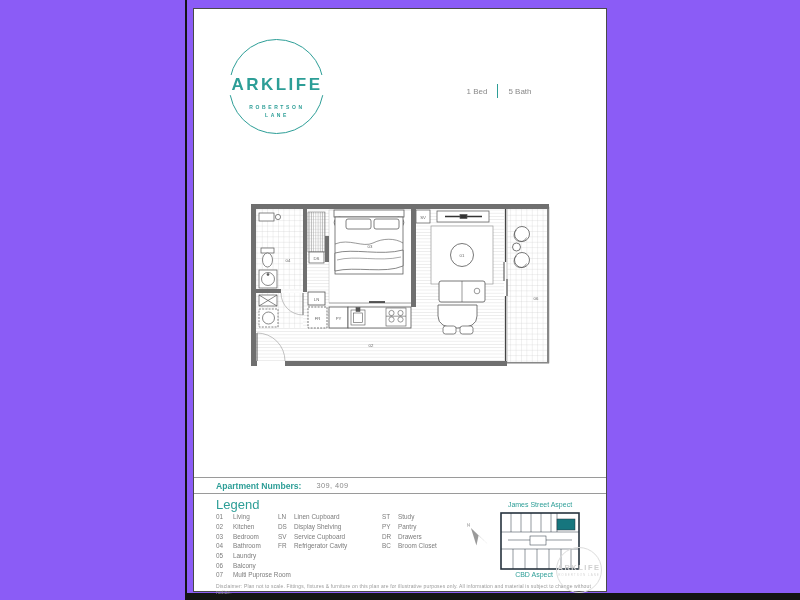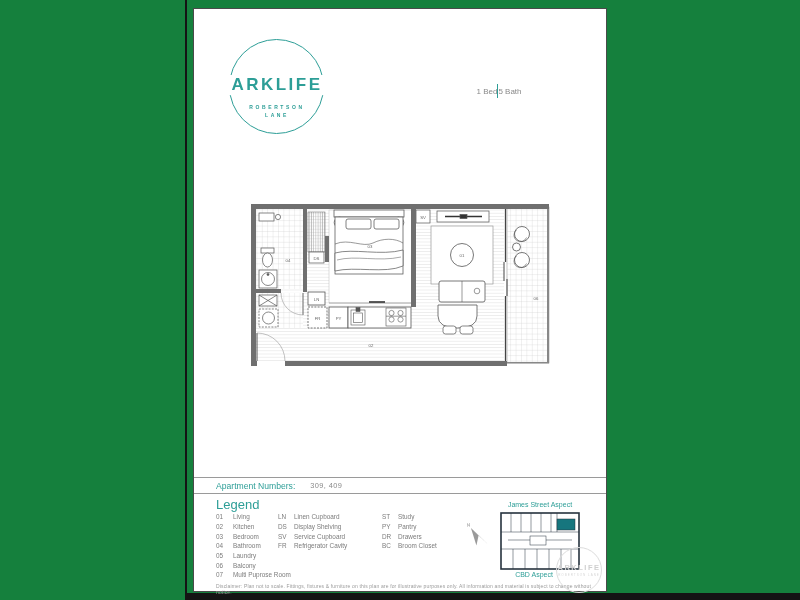--- a/index.html
+++ b/index.html
@@ -1,50 +1,50 @@
 <!DOCTYPE html>
 <html style="--accent: #2d9e97; --highlight: #16767e; --wall: #6f6f6f;"><head>
 <meta charset="utf-8">
 <style>
   :root { --accent:#2d9e97; --highlight:#16767e; --wall:#6f6f6f; }
   * { margin:0; padding:0; box-sizing:border-box; }
   body { background:#fff; font-family:"Liberation Sans", sans-serif; }
-  .canvas { position:relative; width:800px; height:600px; background:#15803d; overflow:hidden; }
+  .canvas { position:relative; width:800px; height:600px; background:#8b5cf6; overflow:hidden; }
 
   .scan-left  { position:absolute; left:185px; top:0; width:2px; height:600px; background:#141414; }
   .scan-bottom{ position:absolute; left:185px; top:593px; width:615px; height:7px; background:#141414; }
 
   .page { position:absolute; left:193px; top:8px; width:414px; height:584px;
           background:#fff; border:1px solid #4a4a4a; }
 
   
   .logo-circle { position:absolute; left:35px; top:30px; width:95px; height:95px;
                  border:1.5px solid var(--accent); border-radius:50%; }
   .logo-name-wrap { position:absolute; left:0px; top:66px; width:166px; text-align:center; }
   .logo-name { display:inline-block; background:#fff; padding:0 3px; font-size:17px; font-weight:700;
                letter-spacing:2.5px; color:var(--accent); }
   .logo-sub { position:absolute; width:166px; left:0; text-align:center; color:var(--accent);
               font-size:5px; letter-spacing:2.6px; font-weight:700; }
   .logo-sub1 { top:95px; } .logo-sub2 { top:103px; }
 
   .unit-title { position:absolute; left:218px; top:53px; width:174px; text-align:center;
                 font-size:14.5px; color:var(--accent); letter-spacing:.2px; }
   .bedbath { position:absolute; left:218px; top:75px; width:174px; display:flex;
-             justify-content:center; align-items:center; gap:0; font-size:8px; color:#8a8a8a; }
+             justify-content:center; align-items:center; gap:10px; font-size:8px; color:#8a8a8a; }
   .bb-div { width:1px; height:14px; background:var(--accent); }
 
   
   .plan-svg { position:absolute; left:57px; top:195px; }
   .plan-label { font-size:4.3px; fill:#666; font-family:"Liberation Sans",sans-serif; }
 
   
   .apt-band { position:absolute; left:0; top:468px; width:100%; height:17px;
               border-top:1px solid #9a9a9a; border-bottom:1px solid #9a9a9a;
               display:flex; align-items:center; padding-left:22px; }
-  .apt-label { color:var(--accent); font-size:8.6px; font-weight:400; }
+  .apt-label { color:var(--accent); font-size:8.6px; font-weight:700; }
   .apt-value { color:#8a8a8a; font-size:7.4px; margin-left:15px; letter-spacing:.4px; }
 
   
   .legend-title { position:absolute; left:22px; top:488px; font-size:13px; color:var(--accent); }
   .legend-col { position:absolute; top:503px; font-size:6.4px; color:#7c7c7c; }
   .legend-col .row { height:9.7px; display:flex; align-items:center; white-space:nowrap; }
   .legend-col .code { display:inline-block; width:17px; }
   .col1 { left:22px; } .col2 { left:84px; } .col2 .code{ width:16px; }
   .col3 { left:188px; } .col3 .code{ width:16px; }
 

